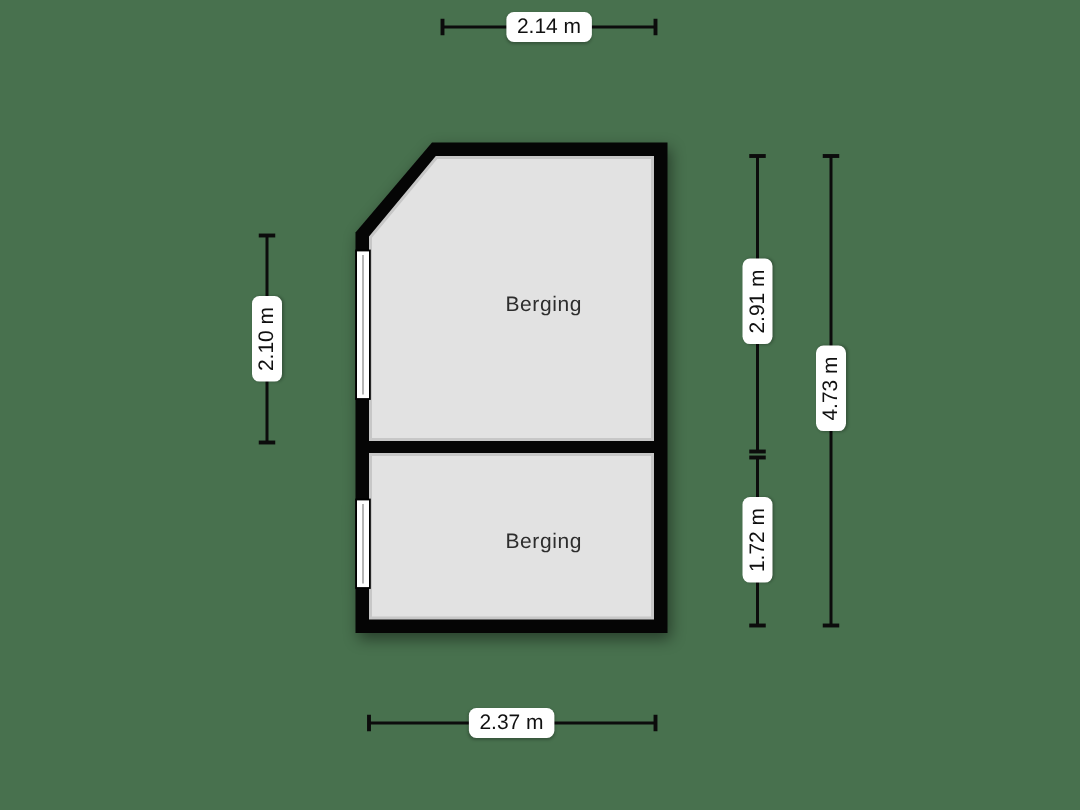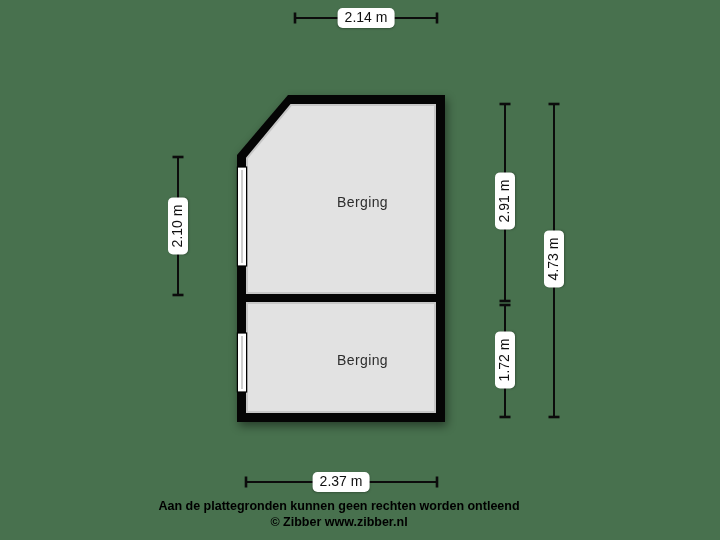--- a/index.html
+++ b/index.html
@@ -126,18 +126,14 @@
   <div class="dim-label vert" style="left:505px; top:360px;">1.72 m</div>
 
   <div class="dim-label vert" style="left:554px; top:259px;">4.73 m</div>
 
   <div class="dim-label" style="left:341px; top:482px;">2.37 m</div>
 
   <div class="room-label" style="left:341px; top:202px;">Berging</div>
 
   <div class="room-label" style="left:341px; top:360px;">Berging</div>
 
-  <div class="footer">
-    <div>Aan de plattegronden kunnen geen rechten worden ontleend</div>
-    <div>© Zibber www.zibber.nl</div>
-  </div>
 
 </div>
 
 </body></html>

